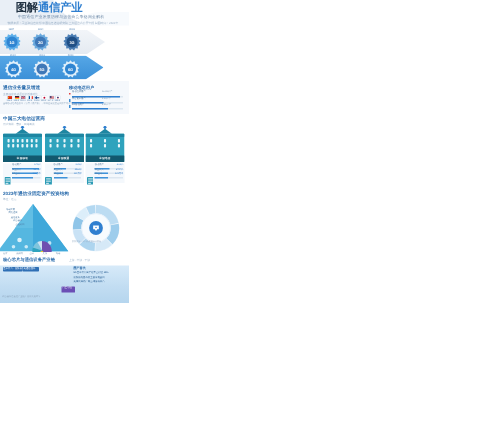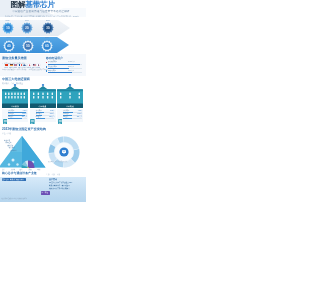--- a/index.html
+++ b/index.html
@@ -68,21 +68,21 @@
 </head>
 <body>
 
 <div class="page">
 
   <div id="header" class="abs">
     <div class="sw1"></div>
     <div class="sw2"></div>
   </div>
   <div id="title" class="abs nw">
-    <span class="t1">图解</span><span class="t2">基带芯片</span>
+    <span class="t1">图解</span><span class="t2">通信产业</span>
   </div>
   <div id="tagline" class="abs nw">中国通信产业发展历程与运营商竞争格局全解析</div>
   <div id="subline" class="abs nw">数据来源：工业和信息化部  中国信息通信研究院  三大运营商公开年报  制图时间：2023年</div>
 
   <div id="tl" class="abs">
     <div class="grayarrow"></div>
     <div class="bluearrow"></div>
     <div id="badge-host">
         <div class="badge" style="left: 1.5px; top: 5px;">
           <svg viewBox="0 0 12 12">

